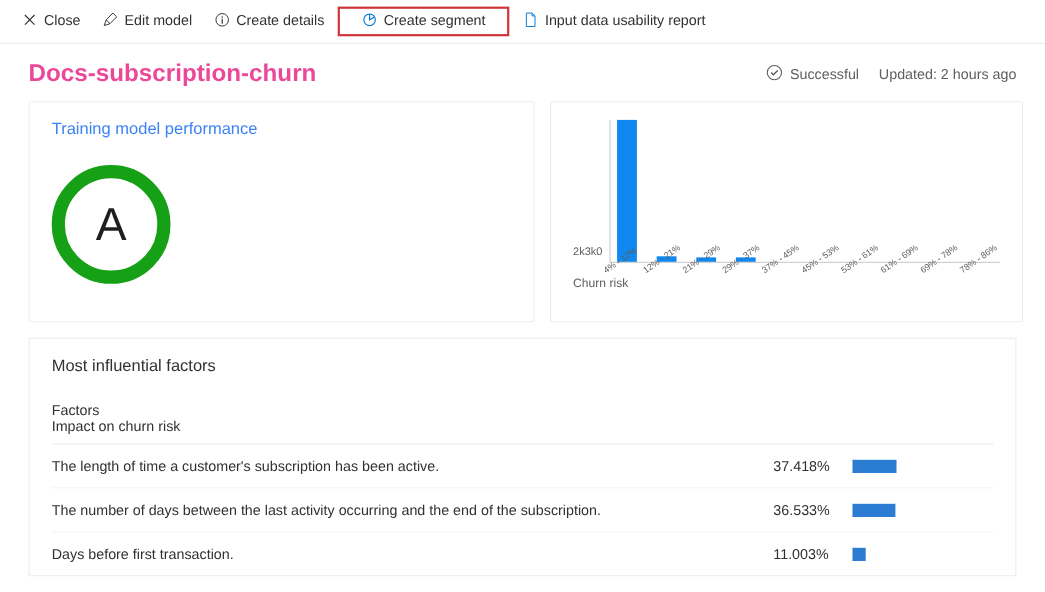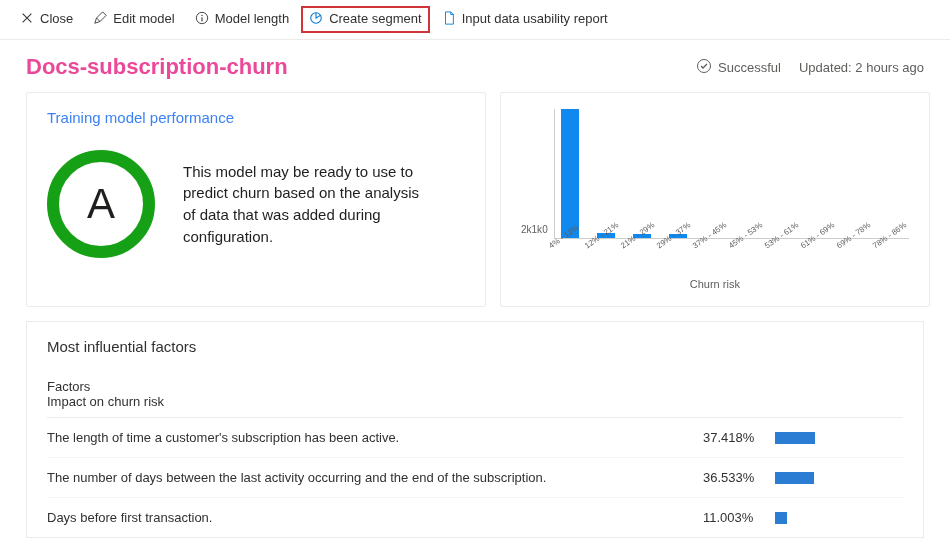--- a/index.html
+++ b/index.html
@@ -2,21 +2,21 @@
 <html><head>
   <meta charset="utf-8">
   <style>
     * { box-sizing: border-box; margin: 0; padding: 0; }
     body { font-family: 'Segoe UI', Tahoma, sans-serif; background: #fff; color: #323130; width: 950px; }
     
     
     .toolbar { display: flex; align-items: center; padding: 6px 12px; border-bottom: 1px solid #edebe9; gap: 4px; font-size: 13px; }
     .toolbar-item { display: flex; align-items: flex-start; gap: 6px; padding: 4px 8px; cursor: pointer; color: #323130; }
     .toolbar-item .icon svg { width: 14px; height: 14px; }
-    .toolbar-highlight { border: 2px solid #d13438; padding: 3px 6px; }
+    .toolbar-highlight { border: 2px solid #d13438; padding: 3px 20px; }
     
     
     .header { display: flex; justify-content: space-between; align-items: center; padding: 14px 26px 12px; }
     .header-title { font-size: 22px; font-weight: 600; color: #ec4899; }
     .header-right { display: flex; align-items: center; gap: 18px; font-size: 13px; color: #605e5c; }
     .status { display: flex; align-items: center; gap: 6px; }
     
     
     .cards-row { display: flex; gap: 14px; padding: 0 26px; }
     .card { border: 1px solid #edebe9; border-radius: 2px; padding: 16px 20px; }
@@ -29,21 +29,21 @@
     .grade-ring { width: 108px; height: 108px; border-radius: 50%; border: 12px solid #16a016; display: flex; align-items: center; justify-content: center; font-size: 42px; font-weight: 400; color: #201f1e; flex-shrink: 0; }
     .perf-desc { font-size: 15px; color: #201f1e; line-height: 1.45; max-width: 250px; }
     
     
     .chart-area { display: flex; height: 130px; }
     .y-axis { display: flex; flex-direction: row; justify-content: space-between; align-items: flex-end; font-size: 10px; color: #605e5c; padding-right: 6px; padding-bottom: 4px; }
     .plot { flex: 1; border-left: 1px solid #cfcdca; border-bottom: 1px solid #cfcdca; display: flex; align-items: flex-end; gap: 18px; padding: 0 6px; }
     .bar { width: 18px; background: #0f88f0; }
     .x-labels { display: flex; gap: 18px; padding-left: 26px; margin-top: 4px; }
     .x-labels span { width: 18px; font-size: 8px; color: #605e5c; transform: rotate(-35deg); transform-origin: left top; white-space: nowrap; }
-    .x-title { text-align: center; font-size: 11px; color: #605e5c; margin-top: 26px; }
+    .x-title { font-size: 11px; color: #605e5c; }
     
     
     .factors-card { margin: 14px 26px 0; border: 1px solid #edebe9; padding: 16px 20px 0; }
     .factors-title { font-size: 15px; margin-bottom: 16px; }
     .factors-header { display: flex; justify-content: space-between; font-size: 13px; color: #323130; padding: 8px 0; border-bottom: 1px solid #edebe9; flex-direction: column; }
     .factors-header .col-impact { width: 200px; }
     .factor-row { display: flex; justify-content: space-between; align-items: center; padding: 12px 0; font-size: 13px; border-bottom: 1px solid #f5f4f2; }
     .factor-row:last-child { border-bottom: none; }
     .factor-impact { width: 200px; display: flex; align-items: center; gap: 12px; }
     .factor-impact .pct { width: 60px; }
@@ -64,21 +64,21 @@
           <path d="M2 14 L4 8 L11 1 L15 5 L8 12 L2 14 Z M4 8 L8 12" stroke="#323130" stroke-width="1" fill="none"></path>
         </svg></span>
     <span>Edit model</span>
   </div>
   <div class="toolbar-item">
     <span class="icon"><svg viewBox="0 0 16 16">
           <circle cx="8" cy="8" r="6.5" stroke="#323130" stroke-width="1" fill="none"></circle>
           <circle cx="8" cy="5" r="0.8" fill="#323130"></circle>
           <path d="M8 7 L8 12" stroke="#323130" stroke-width="1.2"></path>
         </svg></span>
-    <span>Model length</span>
+    <span>Create details</span>
   </div>
   <div class="toolbar-item toolbar-highlight">
     <span class="icon"><svg viewBox="0 0 16 16">
           <circle cx="8" cy="8" r="6" stroke="#0078d4" stroke-width="1.2" fill="none"></circle>
           <path d="M8 2 L8 8 L13 5" stroke="#0078d4" stroke-width="1.2" fill="none"></path>
         </svg></span>
     <span>Create segment</span>
   </div>
   <div class="toolbar-item">
     <span class="icon"><svg viewBox="0 0 16 16">
@@ -102,29 +102,28 @@
   </div>
 </div>
 
 <div class="cards-row">
   <div class="card card-left">
     <div class="card-title">Training model performance</div>
     <div class="perf-body">
       <div class="grade-ring">
         <span>A</span>
       </div>
-      <div class="perf-desc">This model may be ready to use to predict churn based on the analysis of data that was added during configuration.</div>
     </div>
   </div>
 
   <div class="card card-right">
     <div class="chart-area">
       <div class="y-axis">
         <span>2k</span>
-        <span>1k</span>
+        <span>3k</span>
         <span>0</span>
       </div>
       <div class="plot" id="plot">
           <div class="bar" style="height: 100%;"></div>
           <div class="bar" style="height: 4%;"></div>
           <div class="bar" style="height: 3%;"></div>
           <div class="bar" style="height: 3%;"></div>
           <div class="bar" style="height: 0%;"></div>
           <div class="bar" style="height: 0%;"></div>
           <div class="bar" style="height: 0%;"></div>

